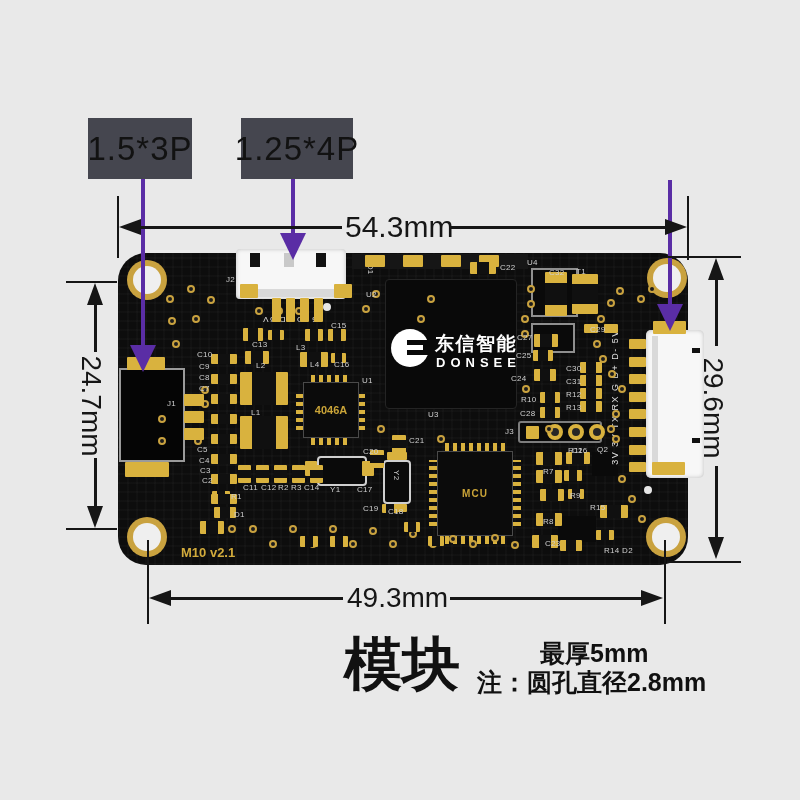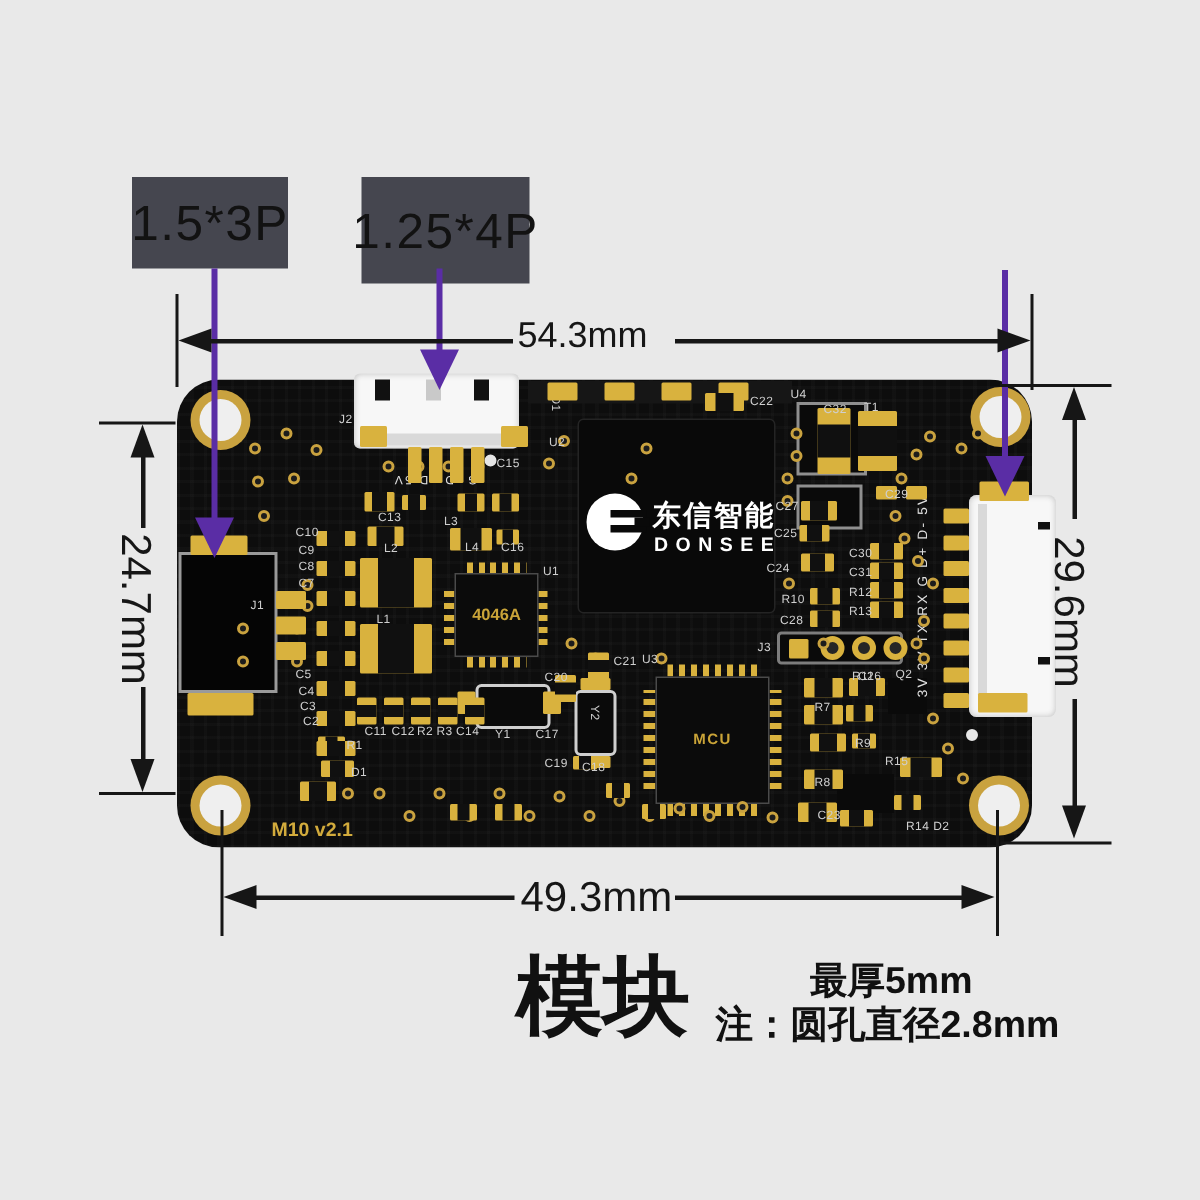--- a/index.html
+++ b/index.html
@@ -6,21 +6,21 @@
   body{font-family:"Liberation Sans","DejaVu Sans",sans-serif;}
   #stage{position:relative;width:800px;height:800px;background:#e9e9e9;overflow:hidden;}
   
   .callout{position:absolute;background:#45464f;display:flex;align-items:center;justify-content:center;
            color:#121212;font-size:33px;font-weight:500;letter-spacing:1px;}
   .parrow-line{position:absolute;width:4px;background:#5a2da5;}
   .parrow-head{position:absolute;width:0;height:0;border-left:13px solid transparent;
                border-right:13px solid transparent;border-top:27px solid #5a2da5;}
   
   .dline{position:absolute;background:#161616;}
-  .dlabel{position:absolute;color:#161616;font-size:24px;font-weight:500;white-space:nowrap;}
+  .dlabel{position:absolute;color:#161616;font-size:30px;font-weight:500;white-space:nowrap;}
   .dlabel.rot{transform:rotate(90deg);transform-origin:center center;}
   .tri{position:absolute;width:0;height:0;}
   .tri.l{border-top:8px solid transparent;border-bottom:8px solid transparent;border-right:22px solid #161616;}
   .tri.r{border-top:8px solid transparent;border-bottom:8px solid transparent;border-left:22px solid #161616;}
   .tri.u{border-left:8px solid transparent;border-right:8px solid transparent;border-bottom:22px solid #161616;}
   .tri.d{border-left:8px solid transparent;border-right:8px solid transparent;border-top:22px solid #161616;}
   
   #board{position:absolute;left:118px;top:253px;width:570px;height:312px;background:#0d0d0d;border-radius:28px;
          background-image:repeating-linear-gradient(90deg,rgba(255,255,255,.018) 0 2px,transparent 2px 9px),
                           repeating-linear-gradient(0deg,rgba(255,255,255,.018) 0 2px,transparent 2px 9px);}
@@ -395,41 +395,41 @@
       </div>
     </div>
   <div id="refdes-layer">
       <div class="refdes" style="left: 226px; top: 276px;">J2</div>
       <div class="refdes" style="left: 366px; top: 291px;">U2</div>
       <div class="refdes" style="left: 500px; top: 264px;">C22</div>
       <div class="refdes" style="left: 527px; top: 259px;">U4</div>
       <div class="refdes" style="left: 549px; top: 269px;">C32</div>
       <div class="refdes" style="left: 576px; top: 268px;">T1</div>
       <div class="refdes" style="left: 590px; top: 326px;">C29</div>
-      <div class="refdes" style="left: 331px; top: 305px;">C15</div>
+      <div class="refdes" style="left: 331px; top: 322px;">C15</div>
       <div class="refdes" style="left: 252px; top: 341px;">C13</div>
       <div class="refdes" style="left: 296px; top: 344px;">L3</div>
       <div class="refdes" style="left: 310px; top: 361px;">L4</div>
       <div class="refdes" style="left: 334px; top: 361px;">C16</div>
       <div class="refdes" style="left: 197px; top: 351px;">C10</div>
       <div class="refdes" style="left: 199px; top: 363px;">C9</div>
       <div class="refdes" style="left: 199px; top: 374px;">C8</div>
       <div class="refdes" style="left: 199px; top: 385px;">C7</div>
       <div class="refdes" style="left: 167px; top: 360px; margin-top: 40px;">J1</div>
       <div class="refdes" style="left: 256px; top: 362px;">L2</div>
       <div class="refdes" style="left: 251px; top: 409px;">L1</div>
       <div class="refdes" style="left: 362px; top: 377px;">U1</div>
       <div class="refdes" style="left: 517px; top: 334px;">C27</div>
       <div class="refdes" style="left: 516px; top: 352px;">C25</div>
       <div class="refdes" style="left: 511px; top: 375px;">C24</div>
       <div class="refdes" style="left: 521px; top: 396px;">R10</div>
       <div class="refdes" style="left: 520px; top: 410px;">C28</div>
       <div class="refdes" style="left: 409px; top: 437px;">C21</div>
       <div class="refdes" style="left: 363px; top: 448px;">C20</div>
-      <div class="refdes" style="left: 428px; top: 436px;">U3</div>
+      <div class="refdes" style="left: 428px; top: 411px;">U3</div>
       <div class="refdes" style="left: 505px; top: 428px;">J3</div>
       <div class="refdes" style="left: 566px; top: 365px;">C30</div>
       <div class="refdes" style="left: 566px; top: 378px;">C31</div>
       <div class="refdes" style="left: 566px; top: 391px;">R12</div>
       <div class="refdes" style="left: 566px; top: 404px;">R13</div>
       <div class="refdes" style="left: 572px; top: 447px;">C26</div>
       <div class="refdes" style="left: 568px; top: 447px;">R11</div>
       <div class="refdes" style="left: 597px; top: 446px;">Q2</div>
       <div class="refdes" style="left: 543px; top: 468px;">R7</div>
       <div class="refdes" style="left: 570px; top: 492px;">R9</div>
@@ -451,21 +451,21 @@
       <div class="refdes" style="left: 330px; top: 486px;">Y1</div>
       <div class="refdes" style="left: 357px; top: 486px;">C17</div>
       <div class="refdes rot" style="left: 400px; top: 470px;">Y2</div>
       <div class="refdes" style="left: 363px; top: 505px;">C19</div>
       <div class="refdes" style="left: 388px; top: 508px;">C18</div>
     </div>
 
   <div class="callout" style="left:88px;top:118px;width:104px;height:61px;">
     <span>1.5*3P</span>
   </div>
-  <div class="callout" style="left:241px;top:118px;width:112px;height:71px;">
+  <div class="callout" style="left:241px;top:118px;width:112px;height:61px;">
     <span>1.25*4P</span>
   </div>
   <div class="parrow-line" style="left:141px;top:179px;height:167px;"></div>
   <div class="parrow-head" style="left:130px;top:345px;"></div>
   <div class="parrow-line" style="left:291px;top:179px;height:55px;"></div>
   <div class="parrow-head" style="left:280px;top:233px;"></div>
   <div class="parrow-line" style="left:668px;top:180px;height:126px;"></div>
   <div class="parrow-head" style="left:657px;top:304px;"></div>
 
   <div>

